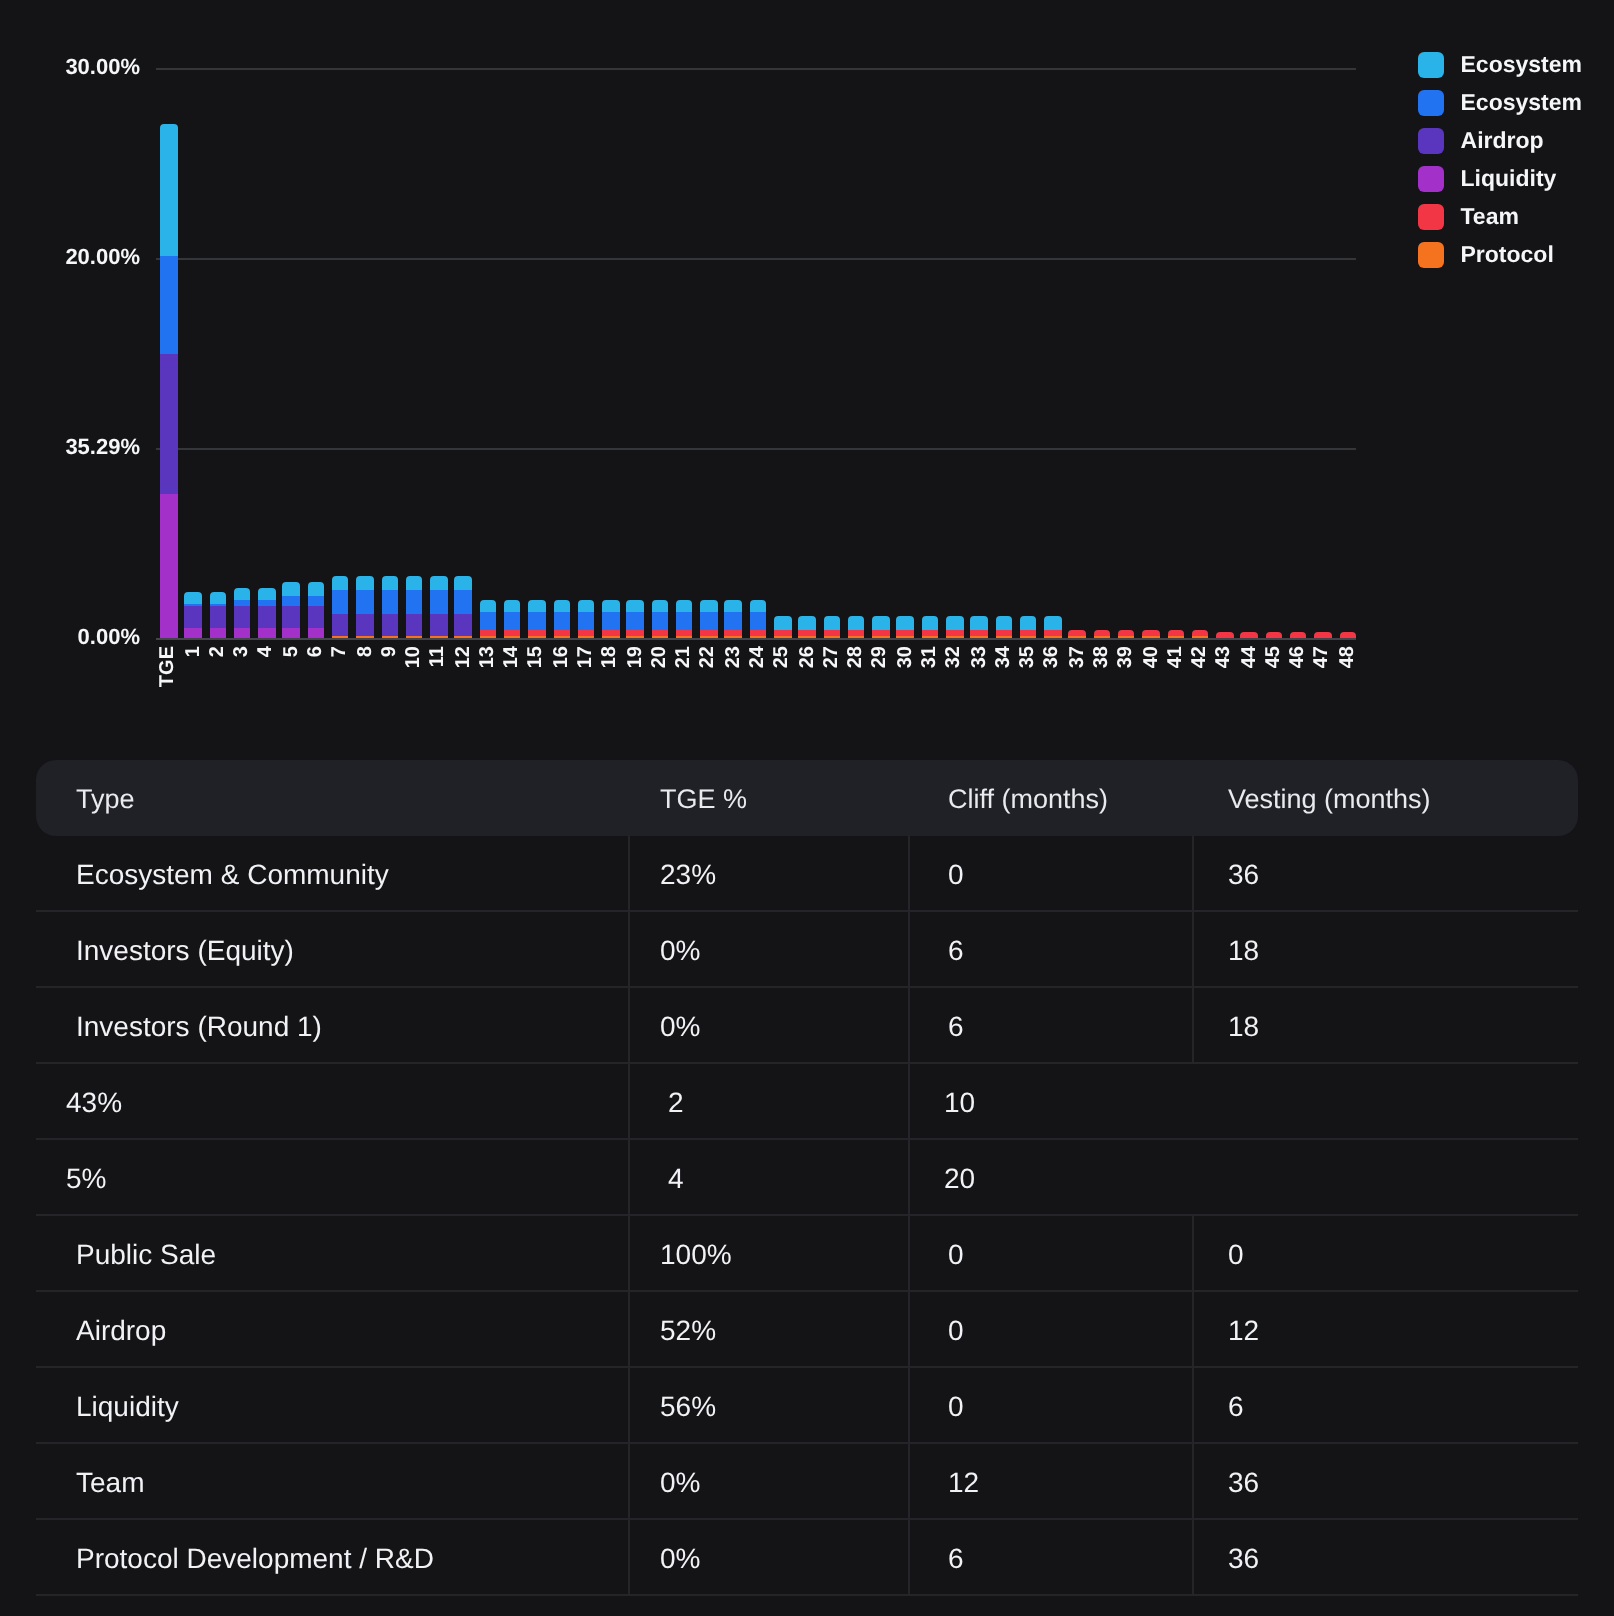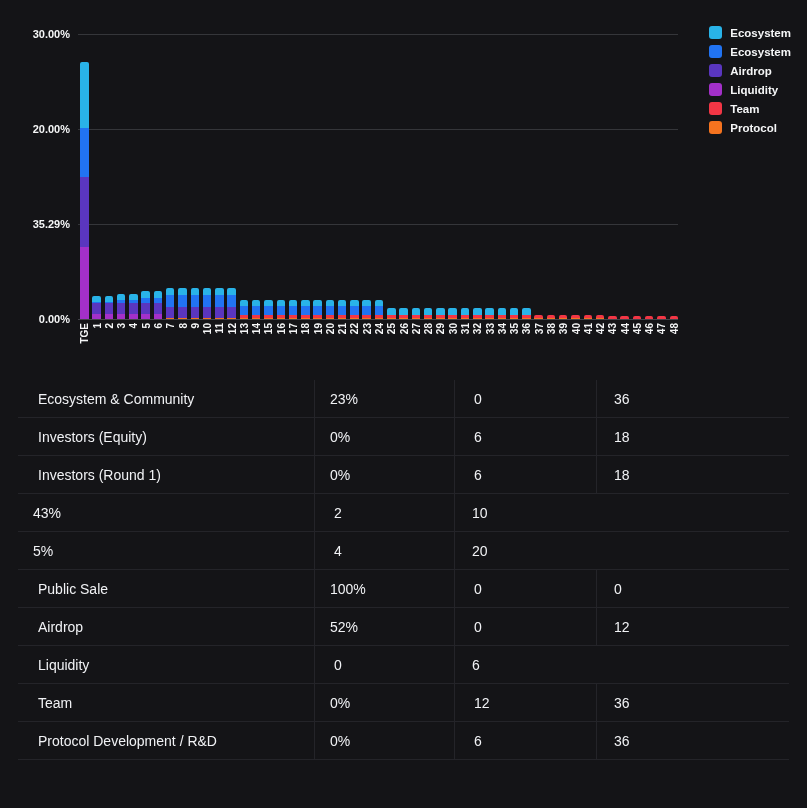--- a/index.html
+++ b/index.html
@@ -485,20 +485,26 @@
         <span class="legend-label">Team</span>
       </div>
       <div class="legend-item">
         <span class="swatch" style="background: rgb(245, 115, 31);"></span>
         <span class="legend-label">Protocol</span>
       </div>
     </div>
 </div>
 
 <div class="table-wrap">
+  <div class="thead" id="thead">
+      <div class="cell c0">Type</div>
+      <div class="cell c1">TGE %</div>
+      <div class="cell c2">Cliff (months)</div>
+      <div class="cell c3">Vesting (months)</div>
+    </div>
   <div id="tbody">
       <div class="trow">
         <div class="cell c0">Ecosystem &amp; Community</div>
         <div class="cell c1">23%</div>
         <div class="cell c2">0</div>
         <div class="cell c3">36</div>
       </div>
       <div class="trow">
         <div class="cell c0">Investors (Equity)</div>
         <div class="cell c1">0%</div>
@@ -528,20 +534,21 @@
         <div class="cell c3">0</div>
       </div>
       <div class="trow">
         <div class="cell c0">Airdrop</div>
         <div class="cell c1">52%</div>
         <div class="cell c2">0</div>
         <div class="cell c3">12</div>
       </div>
       <div class="trow">
         <div class="cell c0">Liquidity</div>
+        <div class="cell c1">56%</div>
         <div class="cell c2">0</div>
         <div class="cell c3">6</div>
       </div>
       <div class="trow">
         <div class="cell c0">Team</div>
         <div class="cell c1">0%</div>
         <div class="cell c2">12</div>
         <div class="cell c3">36</div>
       </div>
       <div class="trow">

